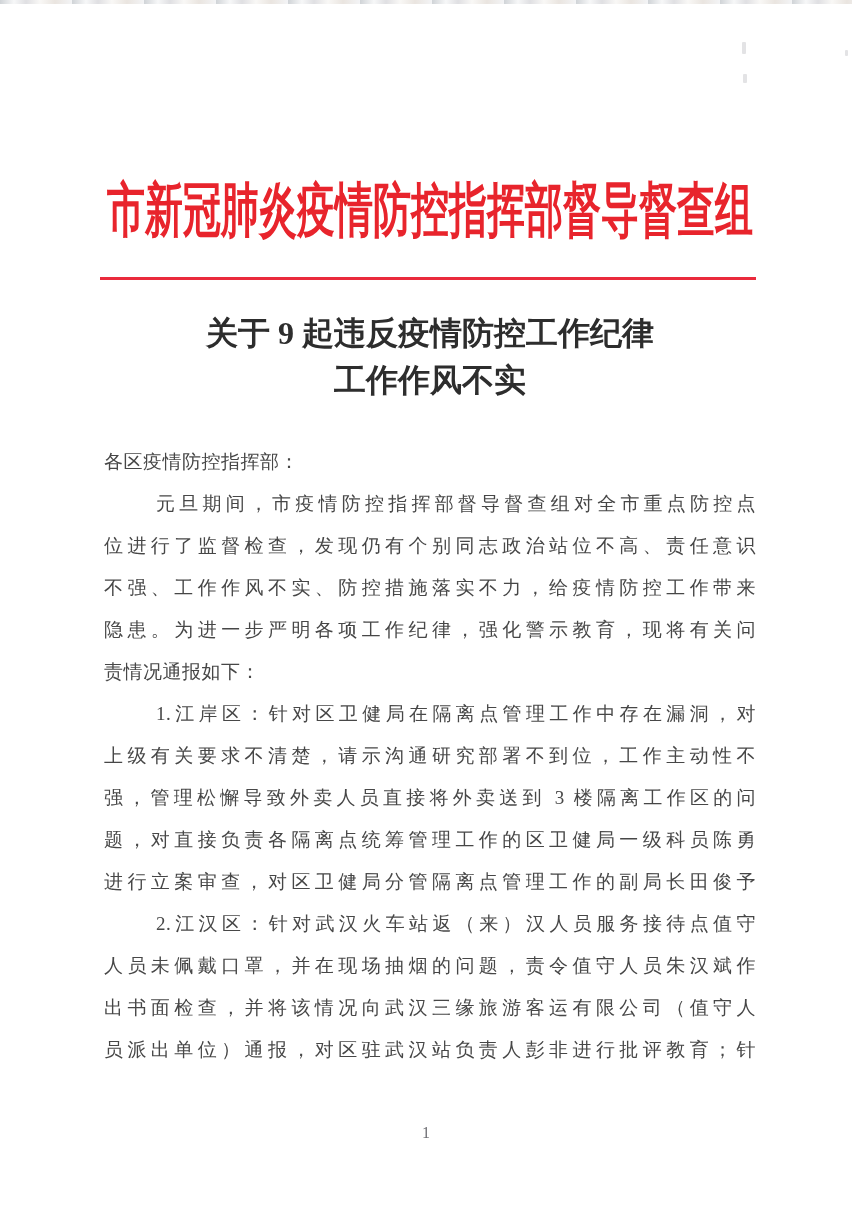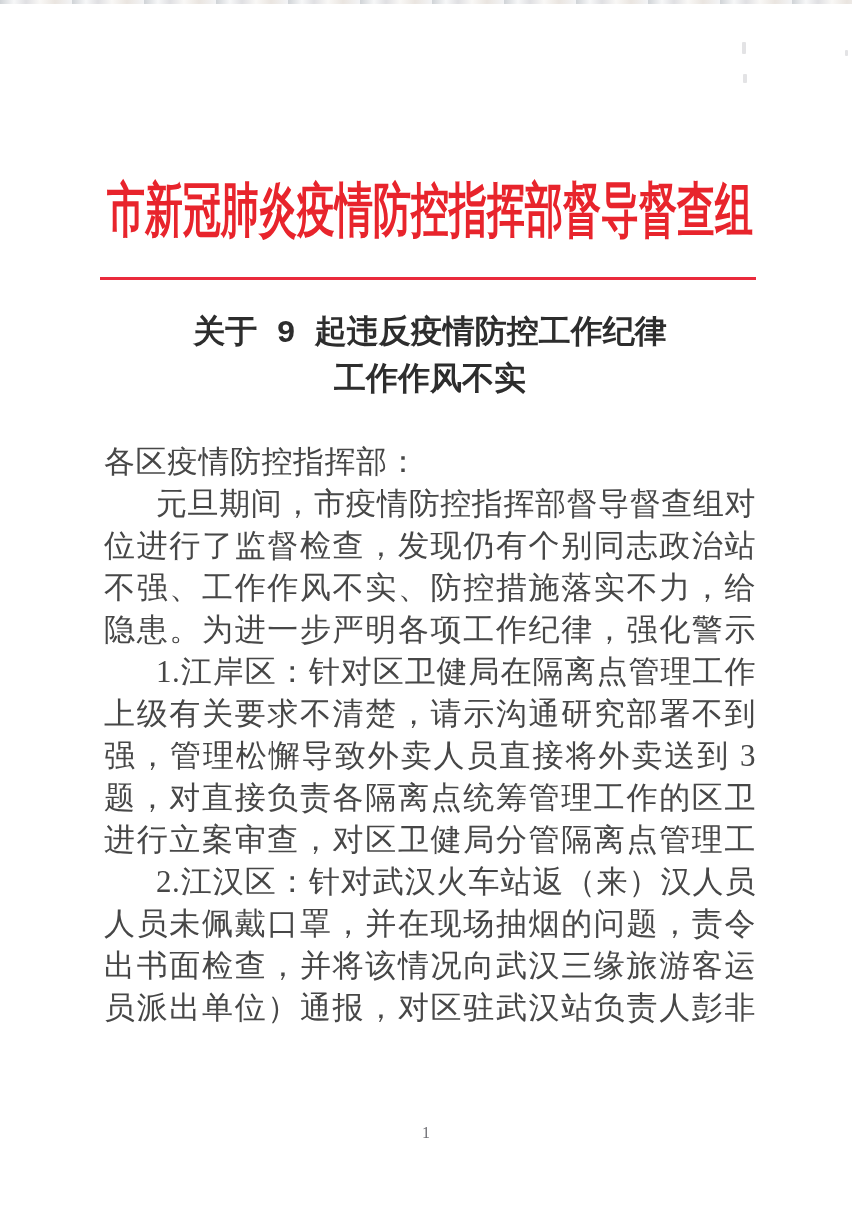--- a/index.html
+++ b/index.html
@@ -70,31 +70,30 @@
   .doc-title {
     position: absolute;
     top: 310px;
     left: 104px;
     width: 652px;
     text-align: center;
     color: #2d2d2d;
     font-weight: bold;
     font-size: 32px;
     line-height: 47px;
-    font-family: Liberation Mono, monospace;
   }
 
   
   .body-text {
     position: absolute;
     top: 441px;
     left: 104px;
     width: 652px;
     color: #474747;
-    font-size: 31px;
+    font-size: 19px;
     line-height: 42px;
     letter-spacing: 0.5px;
   }
   .line {
     height: 42px;
     white-space: nowrap;
     text-align: left;
   }
   .line.full {
     white-space: normal;
@@ -141,20 +140,21 @@
   </div>
 
   <div class="body-text">
 
     <div class="line">各区疫情防控指挥部：</div>
 
     <div class="line indent full">元旦期间，市疫情防控指挥部督导督查组对全市重点防控点</div>
     <div class="line full">位进行了监督检查，发现仍有个别同志政治站位不高、责任意识</div>
     <div class="line full">不强、工作作风不实、防控措施落实不力，给疫情防控工作带来</div>
     <div class="line full">隐患。为进一步严明各项工作纪律，强化警示教育，现将有关问</div>
+    <div class="line">责情况通报如下：</div>
 
     <div class="line indent full">1.江岸区：针对区卫健局在隔离点管理工作中存在漏洞，对</div>
     <div class="line full">上级有关要求不清楚，请示沟通研究部署不到位，工作主动性不</div>
     <div class="line full">强，管理松懈导致外卖人员直接将外卖送到 3 楼隔离工作区的问</div>
     <div class="line full">题，对直接负责各隔离点统筹管理工作的区卫健局一级科员陈勇</div>
     <div class="line full">进行立案审查，对区卫健局分管隔离点管理工作的副局长田俊予</div>
 
     <div class="line indent full">2.江汉区：针对武汉火车站返（来）汉人员服务接待点值守</div>
     <div class="line full">人员未佩戴口罩，并在现场抽烟的问题，责令值守人员朱汉斌作</div>
     <div class="line full">出书面检查，并将该情况向武汉三缘旅游客运有限公司（值守人</div>

